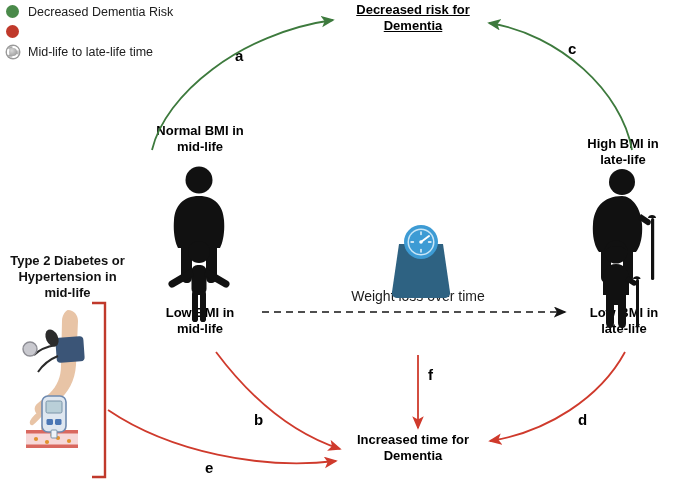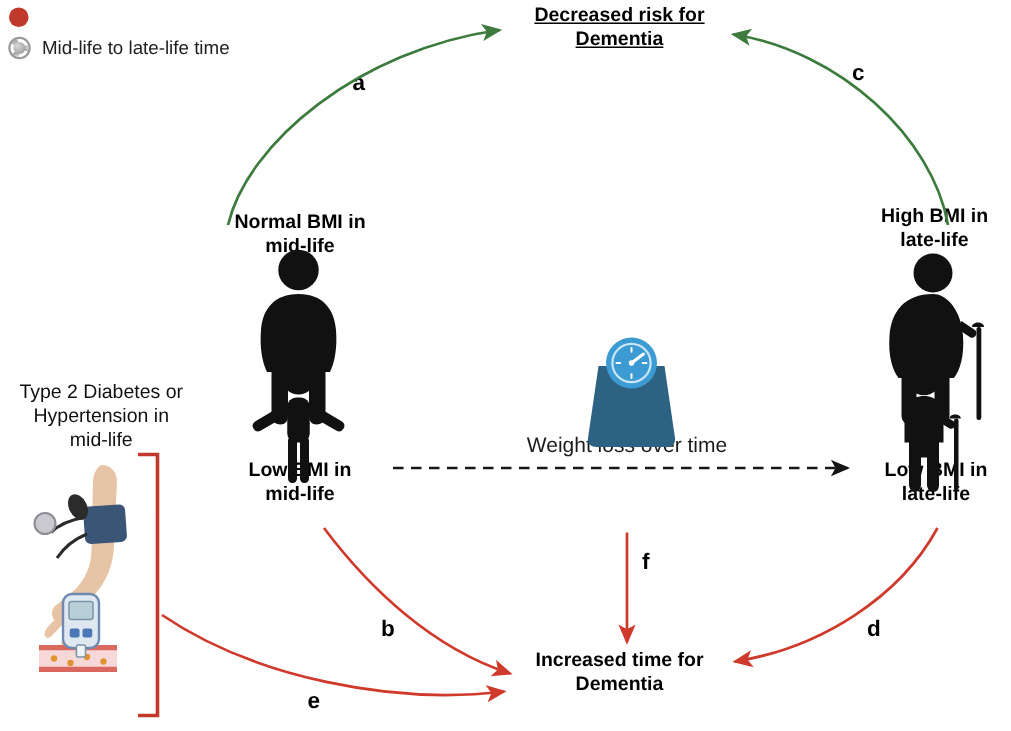--- a/index.html
+++ b/index.html
@@ -25,21 +25,21 @@
     width:12px;height:12px;margin-left:1px;margin-right:9px;
   }
   .legend-label{font-size:12.5px;line-height:14px;color:#202020;white-space:nowrap;}
 
   
   .node-label{
     font-size:13px;font-weight:bold;line-height:15.5px;
     text-align:center;color:#000;
   }
   .plain-label{
-    font-size:13px;line-height:16px;text-align:center;color:#111;font-weight:normal;
+    font-size:13px;line-height:16px;text-align:center;color:#111;font-weight:bold;
   }
 
   
   svg.layer{position:absolute;left:0;top:0;width:674px;height:487px;overflow:visible;}
   svg.layer.back{z-index:1;}
   .fig-layer{z-index:3;}
 
   .arrow-letter{
     font-size:15px;font-weight:bold;color:#000;
     font-family:"Liberation Sans", sans-serif;
@@ -156,34 +156,38 @@
     <rect x="42" y="396" width="24" height="36" rx="6" fill="#dfe7f0" stroke="#6e8ab0" stroke-width="1.6"></rect>
     <rect x="46" y="401" width="16" height="12" rx="1.6" fill="#b9cfd8" stroke="#7a94a8" stroke-width="1"></rect>
     <rect x="46.5" y="419" width="6.5" height="6" rx="1.4" fill="#4b77b5"></rect>
     <rect x="55" y="419" width="6.5" height="6" rx="1.4" fill="#4b77b5"></rect>
     <rect x="51" y="430" width="6" height="8" rx="1" fill="#eef3f8" stroke="#7a94a8" stroke-width="1"></rect>
   </g>
 </svg>
 
 <div class="abs" id="legend">
   <div class="legend-row">
+    <span class="legend-dot" style="background:#4a8a4a"></span>
+    <span class="legend-label">Decreased Dementia Risk</span>
+  </div>
+  <div class="legend-row">
     <span class="legend-dot" style="background:#c0392b"></span>
   </div>
   <div class="legend-row">
     <span class="legend-dot dashed"></span>
     <span class="legend-label">Mid-life to late-life time</span>
   </div>
 </div>
 
 <div class="abs node-label" style="left:333px;top:2px;width:160px;text-decoration:underline;">
   <div>Decreased risk for</div>
   <div>Dementia</div>
 </div>
 
-<div class="abs node-label" style="left:130px;top:140px;width:140px;">
+<div class="abs node-label" style="left:130px;top:123px;width:140px;">
   <div>Normal BMI in</div>
   <div>mid-life</div>
 </div>
 
 <div class="abs node-label" style="left:132px;top:305px;width:136px;">
   <div>Low BMI in</div>
   <div>mid-life</div>
 </div>
 
 <div class="abs node-label" style="left:568px;top:136px;width:110px;">

